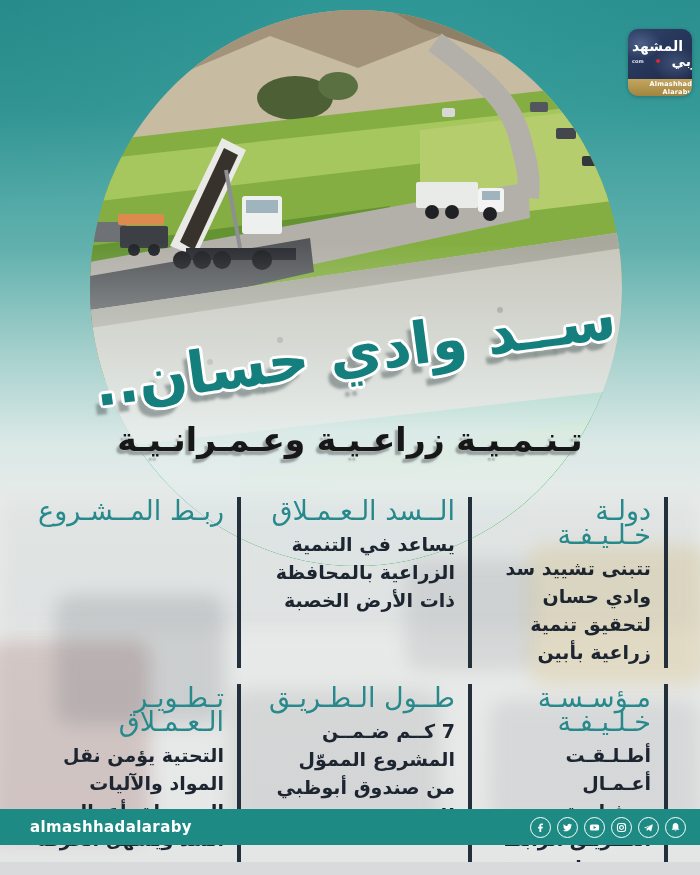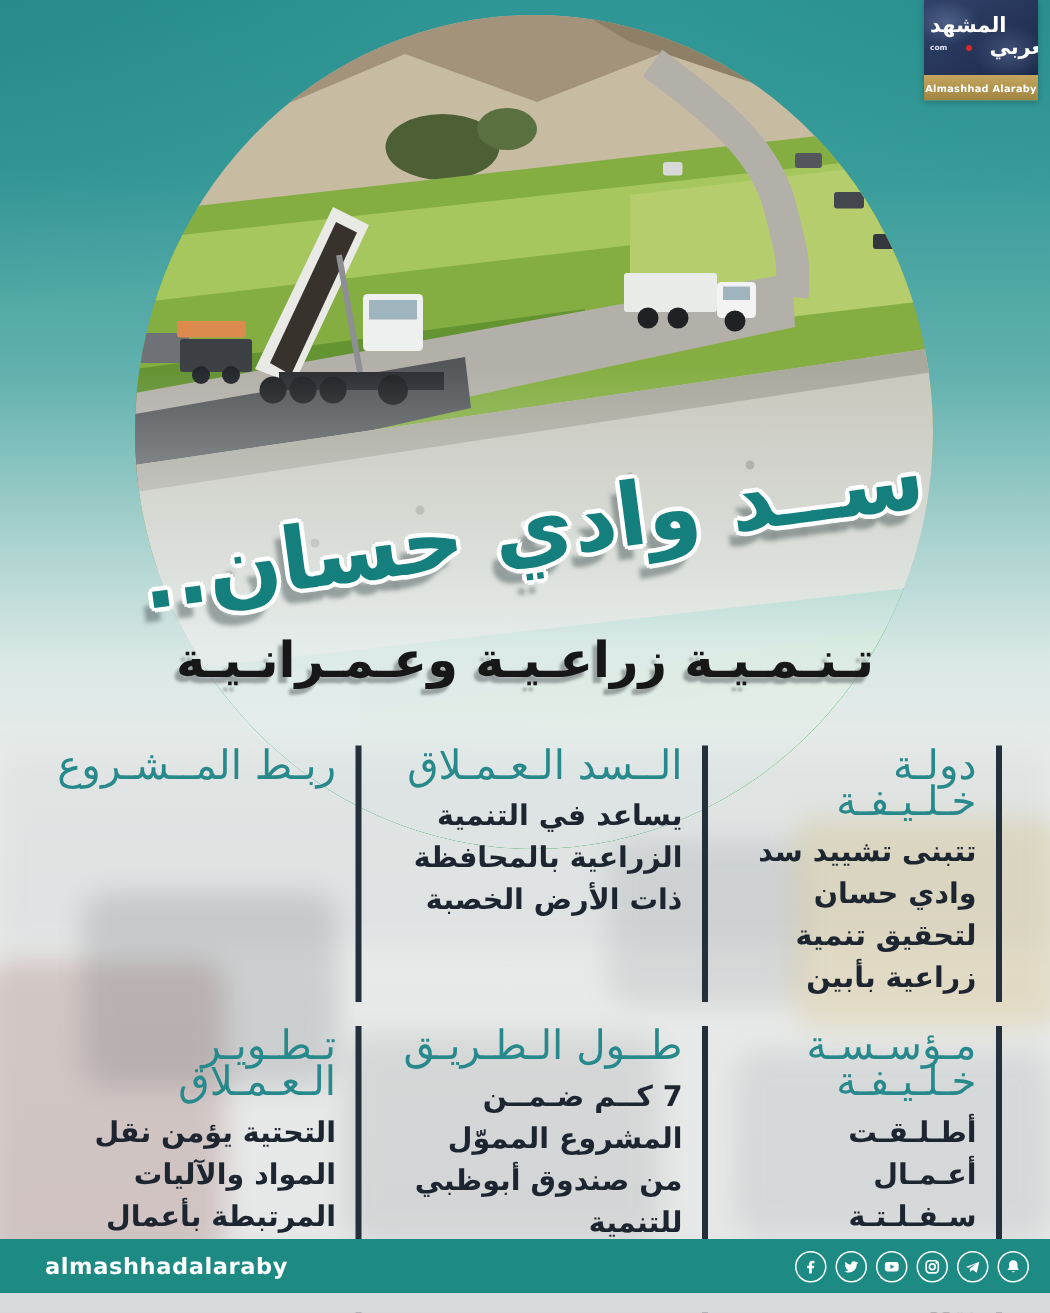--- a/index.html
+++ b/index.html
@@ -22,21 +22,21 @@
   
   .blob{position:absolute;filter:blur(9px);border-radius:18px;z-index:1;pointer-events:none;}
   .b1{left:-10px;top:640px;width:160px;height:200px;background:#7a3a34;opacity:.20;}
   .b2{left:55px;top:595px;width:170px;height:130px;background:#474d57;opacity:.17;}
   .b3{right:-8px;top:545px;width:180px;height:140px;background:#c9a23e;opacity:.20;}
   .b4{right:165px;top:560px;width:130px;height:110px;background:#6b7076;opacity:.14;}
   .b5{left:230px;top:690px;width:210px;height:140px;background:#585c60;opacity:.12;}
   .b6{right:0px;top:700px;width:210px;height:125px;background:#8d9498;opacity:.18;}
   .b7{left:0px;top:500px;width:700px;height:130px;background:#7e8b96;opacity:.08;border-radius:0;}
   
-  .logo{position:absolute;right:8px;top:0;width:76px;z-index:5;border-radius:0;
+  .logo{position:absolute;right:8px;top:29px;width:64px;z-index:5;border-radius:10px;
     overflow:hidden;box-shadow:0 1px 4px rgba(0,0,0,.25);}
   .logo-top{height:50px;background:
     radial-gradient(30px 22px at 20% 30%,rgba(120,140,180,.45),rgba(120,140,180,0) 70%),
     radial-gradient(34px 26px at 75% 70%,rgba(110,130,170,.4),rgba(110,130,170,0) 70%),
     linear-gradient(145deg,#31426a,#1c2a4a);
     display:flex;flex-direction:column;justify-content:center;align-items:flex-end;
     padding:2px 6px 3px 4px;direction:rtl;}
   .logo-line1{color:#fff;font-weight:bold;font-size:14px;line-height:15px;}
   .logo-line2{display:flex;align-items:center;direction:ltr;gap:12px;}
   .logo-com{color:#dfe4ee;font-size:5px;font-weight:bold;}
@@ -57,21 +57,21 @@
     text-align:center;font-size:33px;font-weight:bold;color:#171717;white-space:nowrap;
     text-shadow:-3px 4px 2px rgba(125,135,135,.75);}
   
   .grid{position:absolute;left:32px;right:32px;top:497px;z-index:3;direction:rtl;
     display:grid;grid-template-columns:170px 205px 205px;column-gap:26px;row-gap:16px;}
   .block{border-left:none;border-right:4px solid #242f3c;padding:2px 13px 2px 0;
     text-align:right;min-height:146px;}
   .block h3{margin:0 0 7px 0;font-size:27px;line-height:24px;font-weight:normal;color:#27898b;}
   .block p{margin:0;font-size:19px;line-height:28px;font-weight:bold;color:#1c2530;}
   
-  .footer{position:absolute;left:0;right:0;bottom:13px;height:36px;background:#1d8a84;
+  .footer{position:absolute;left:0;right:0;bottom:30px;height:36px;background:#1d8a84;
     z-index:4;display:flex;align-items:center;justify-content:space-between;
     padding:0 14px 0 30px;}
   .handle{color:#fff;font-weight:bold;font-size:15px;letter-spacing:.4px;}
   .socials{display:flex;gap:6px;align-items:center;}
   .sicon{width:21px;height:21px;border:1.4px solid #fff;border-radius:50%;
     display:flex;align-items:center;justify-content:center;color:#fff;}
   .sicon svg{display:block;}
   .bottom-strip{position:absolute;left:0;right:0;bottom:0;height:13px;background:#d8dadb;z-index:4;}
 </style>
 </head>

